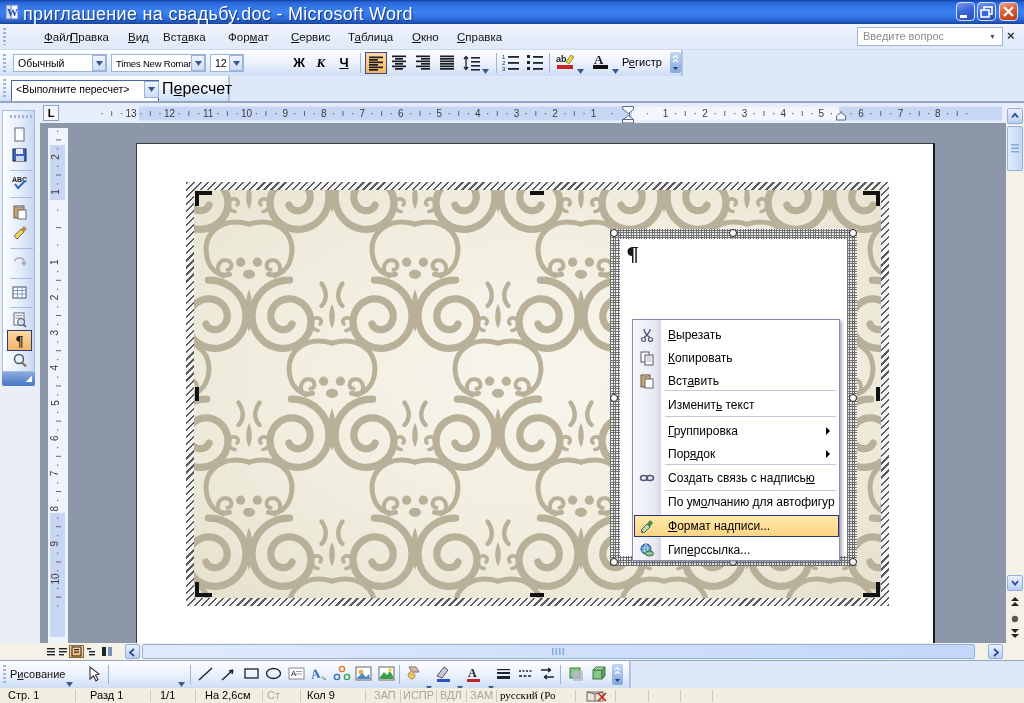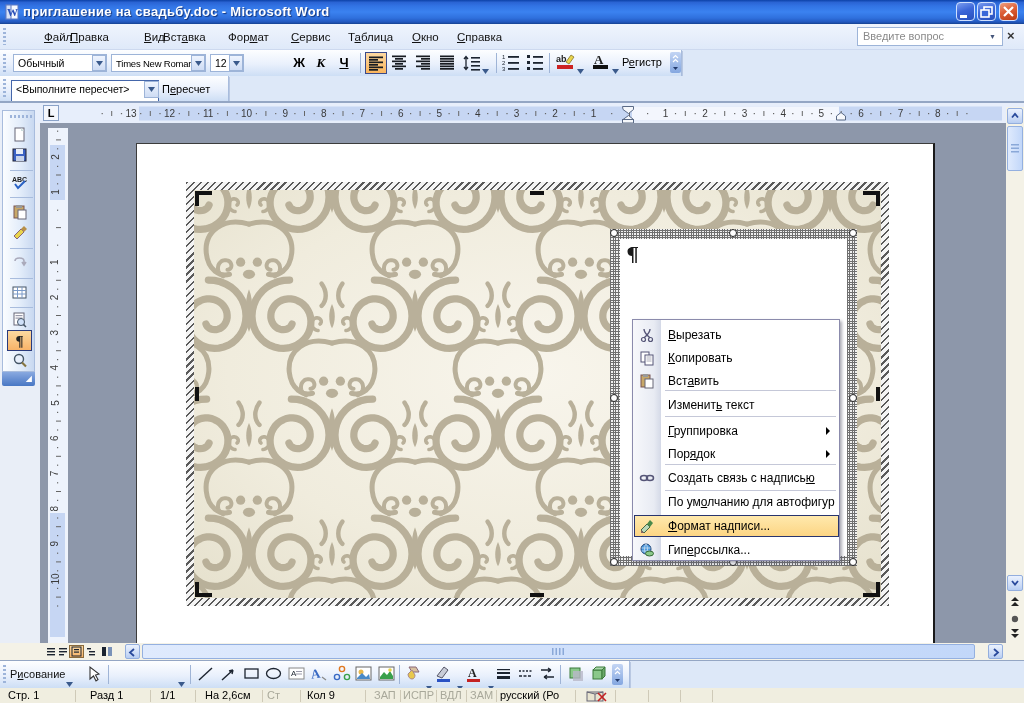--- a/index.html
+++ b/index.html
@@ -2,21 +2,21 @@
 <html><head>
 <meta charset="utf-8">
 <style>
 * { margin:0; padding:0; box-sizing:border-box; }
 html,body { width:1024px; height:703px; overflow:hidden; }
 body { font-family:"Liberation Sans", sans-serif; position:relative; background:#dce8f8; }
 .abs { position:absolute; }
 
 #titlebar { left:0; top:0; width:1024px; height:24px;
   background:linear-gradient(180deg,#0c41a8 0%,#2a64d4 10%,#3273e4 25%,#3b82f0 50%,#2f70dd 75%,#2257be 92%,#16418f 100%); }
-#titletext { left:23px; top:4px; color:#fff; font-size:13px; font-weight:bold; letter-spacing:0.3px; text-shadow:1px 1px 1px #12337a; }
+#titletext { left:23px; top:4px; color:#fff; font-size:18px; font-weight:normal; letter-spacing:0.3px; text-shadow:1px 1px 1px #12337a; }
 .winbtn { top:2px; width:19px; height:19px; border-radius:4px; border:1px solid #cfe0ff; color:#fff; text-align:center; }
 .winbtn svg { display:block; margin:1px auto; }
 #btnmin,#btnrest { background:linear-gradient(160deg,#7a9cf0 0%,#3c66d8 45%,#2850bc 100%); }
 #btnclose { background:linear-gradient(160deg,#f0a080 0%,#dd5f38 45%,#bc3a12 100%); }
 
 #menubar { left:0; top:24px; width:1024px; height:26px; background:linear-gradient(180deg,#eff4fd,#dfe9f9); border-bottom:1px solid #cdd9ef; }
 .mitem { position:absolute; top:31px; font-size:11.5px; color:#111; }
 .mitem u, .cmi u { text-decoration:underline; }
 #askbox { left:857px; top:27px; width:146px; height:19px; background:#fff; border:1px solid #9db4d8; color:#8a8a8a; font-size:11px; line-height:17px; padding-left:5px; }
 #askarrow { left:989px; top:33px; font-size:7px; color:#44557a; }
@@ -98,21 +98,21 @@
 <div class="abs winbtn" id="btnclose" style="left:999px;">
     <svg width="17" height="15">
       <path d="M4 3 L13 12 M13 3 L4 12" stroke="#fff" stroke-width="2.2"></path>
     </svg>
   </div>
 
 <div class="abs" id="menubar"></div>
 <div class="abs grip" style="top:28px; height:17px;"></div>
 <div class="abs mitem" style="left:44px;"><u>Ф</u>айл</div>
 <div class="abs mitem" style="left:70px;"><u>П</u>равка</div>
-<div class="abs mitem" style="left:144px;"><u>В</u>ид</div>
+<div class="abs mitem" style="left:128px;"><u>В</u>ид</div>
 <div class="abs mitem" style="left:163px;">Вст<u>а</u>вка</div>
 <div class="abs mitem" style="left:228px;">Фор<u>м</u>ат</div>
 <div class="abs mitem" style="left:291px;"><u>С</u>ервис</div>
 <div class="abs mitem" style="left:348px;">Т<u>а</u>блица</div>
 <div class="abs mitem" style="left:412px;"><u>О</u>кно</div>
 <div class="abs mitem" style="left:457px;"><u>С</u>правка</div>
 <div class="abs" id="askbox">Введите вопрос</div>
 <div class="abs" id="askarrow">▼</div>
 <div class="abs" id="menux">×</div>
 
@@ -224,21 +224,21 @@
 
 <div class="abs tbband" id="tb2band"></div>
 <div class="abs toolbar" id="tb2"></div>
 <div class="abs grip" style="top:79px;"></div>
 <div class="abs combo" style="left:11px; top:80px; width:148px; height:24px; border-color:#4466aa;">&lt;Выполните пересчет&gt;</div>
 <div class="abs cmbarrow" style="left:144px; top:81px; width:15px; height:17px;">
     <svg width="7" height="5">
       <path d="M0 0 L7 0 L3.5 5 Z" fill="#3a5a8c"></path>
     </svg>
   </div>
-<div class="abs" style="left:162px; top:80px; width:55px; height:19px; font-size:11px; line-height:18px; ">П<u>е</u>ресчет</div>
+<div class="abs" style="left:162px; top:80px; width:55px; height:19px; font-size:16px; line-height:18px; ">П<u>е</u>ресчет</div>
 <div class="abs" id="tbline"></div>
 
 <div class="abs" id="rulerrow"><svg width="1024" height="20">
       <rect width="1024" height="20" fill="#e7eefb"></rect>
       <rect x="139" y="3.5" width="863" height="14" fill="#c6d6f3"></rect>
       <rect x="632" y="3.5" width="207" height="14" fill="#f3f6fd"></rect>
       <text x="131.0" y="14" font-size="10" fill="#3a3a3a" text-anchor="middle">13</text>
       <text x="169.6" y="14" font-size="10" fill="#3a3a3a" text-anchor="middle">12</text>
       <text x="208.1" y="14" font-size="10" fill="#3a3a3a" text-anchor="middle">11</text>
       <text x="246.6" y="14" font-size="10" fill="#3a3a3a" text-anchor="middle">10</text>
@@ -681,21 +681,21 @@
 <div class="abs stxt" style="left:8px;">Стр. 1</div>
 <div class="abs stxt" style="left:90px;">Разд 1</div>
 <div class="abs stxt" style="left:160px;">1/1</div>
 <div class="abs stxt" style="left:205px;">На 2,6см</div>
 <div class="abs stxt sgray" style="left:267px;">Ст</div>
 <div class="abs stxt" style="left:307px;">Кол 9</div>
 <div class="abs stxt sgray" style="left:374px;">ЗАП</div>
 <div class="abs stxt sgray" style="left:403px;">ИСПР</div>
 <div class="abs stxt sgray" style="left:440px;">ВДЛ</div>
 <div class="abs stxt sgray" style="left:470px;">ЗАМ</div>
-<div class="abs stxt" style="left:500px;">русский (Ро</div>
+<div class="abs stxt" style="left:500px;font-family:Liberation Serif, serif;">русский (Ро</div>
 <svg class="abs" style="left:586px;top:690px;" width="24" height="13">
 <rect x="1" y="2" width="16" height="9" fill="#e8e4d0" stroke="#667"></rect>
 <path d="M1 2 L9 4 L17 2 M9 4 L9 11" stroke="#667" fill="none"></path>
 <path d="M12 3 L20 11 M20 3 L12 11" stroke="#c42222" stroke-width="1.6"></path>
 </svg>
 <div class="abs" style="left:75px;top:690px;width:1px;height:12px;background:#cfcaB8;"></div>
 <div class="abs" style="left:150px;top:690px;width:1px;height:12px;background:#cfcaB8;"></div>
 <div class="abs" style="left:195px;top:690px;width:1px;height:12px;background:#cfcaB8;"></div>
 <div class="abs" style="left:262px;top:690px;width:1px;height:12px;background:#cfcaB8;"></div>
 <div class="abs" style="left:300px;top:690px;width:1px;height:12px;background:#cfcaB8;"></div>

